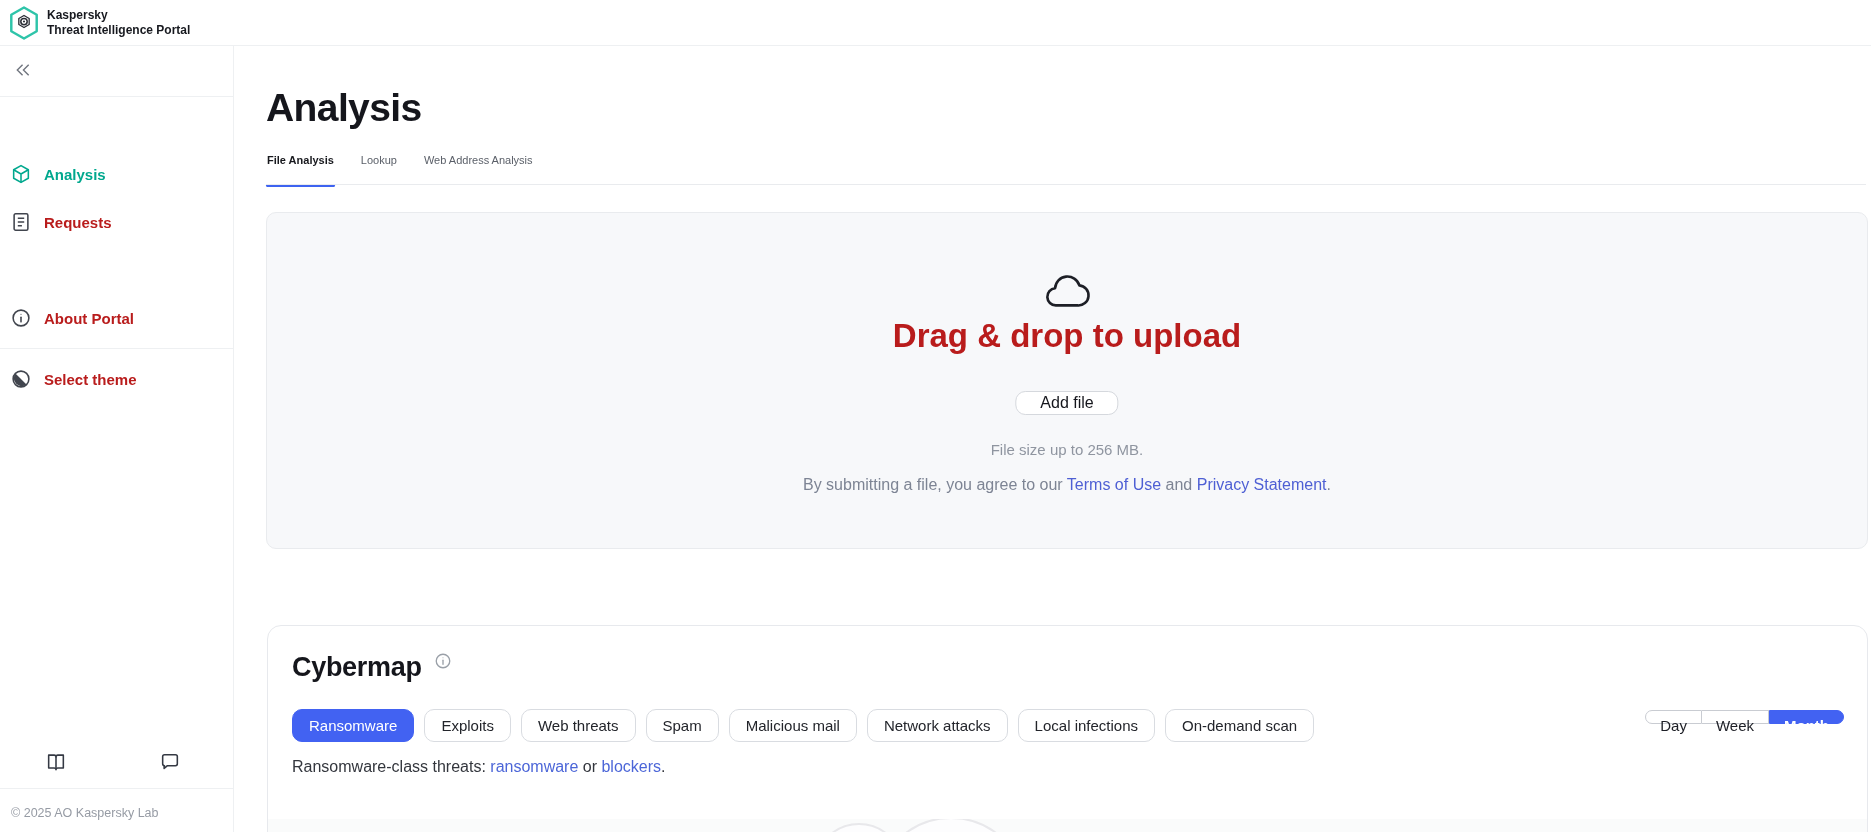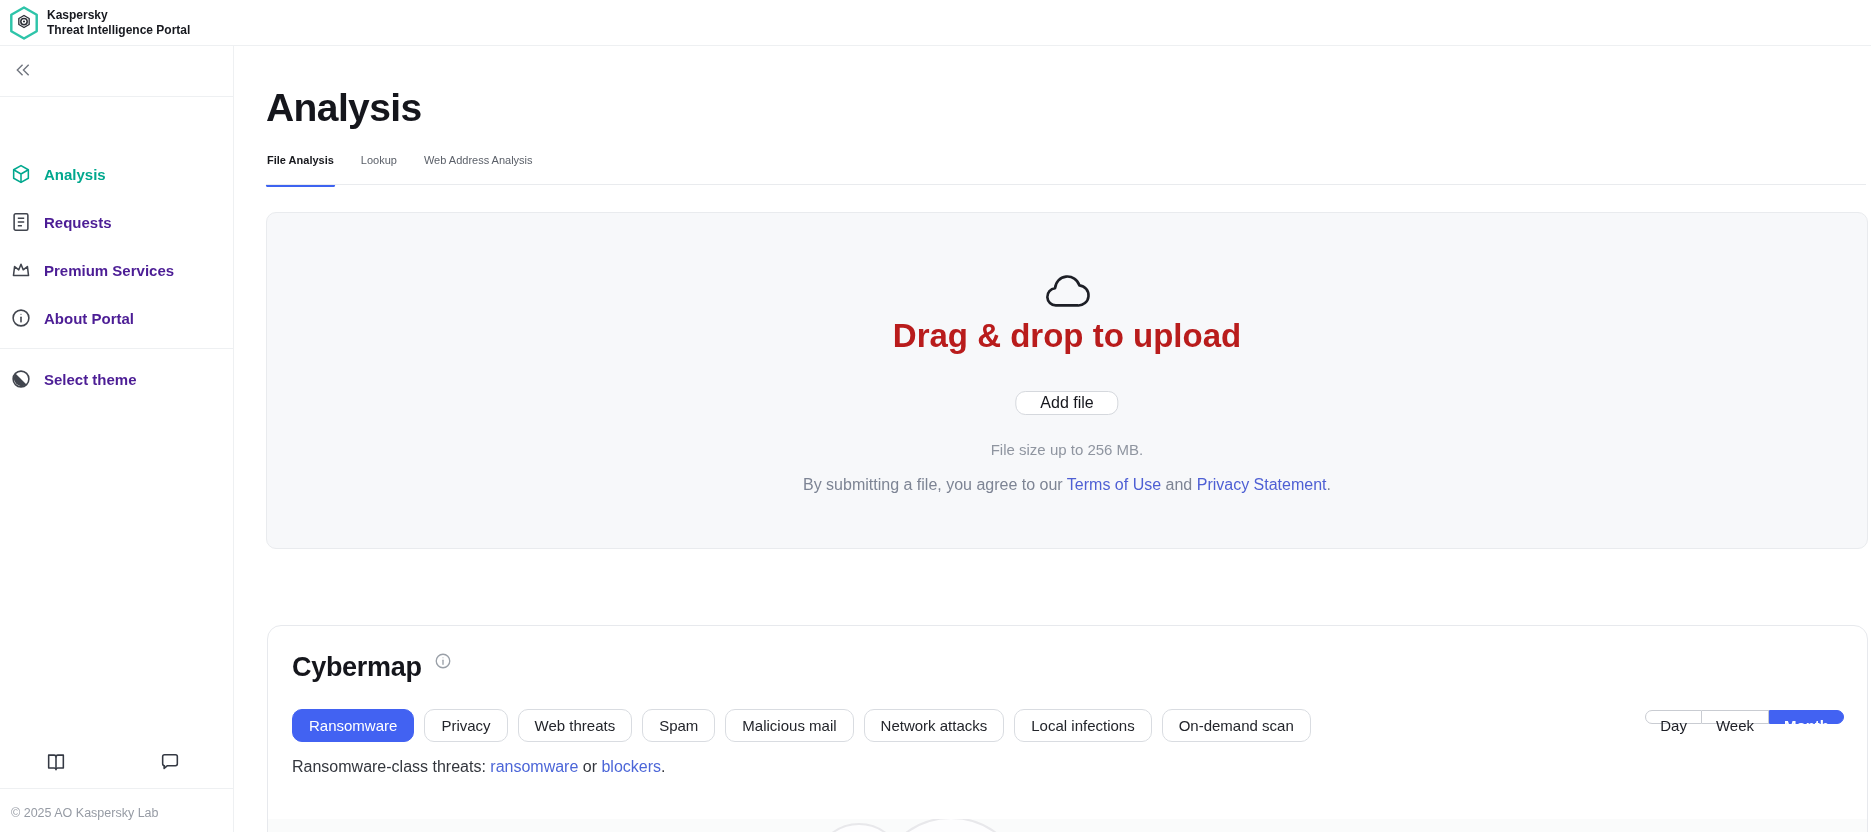--- a/index.html
+++ b/index.html
@@ -13,21 +13,21 @@
   .brand { display:flex; flex-direction:column; line-height:15px; }
   .brand div { font-weight:bold; font-size:12px; color:#17191f; }
 
   
   .sidebar { position:absolute; top:46px; left:0; bottom:0; width:234px; background:#fff;
     border-right:1px solid #eef0f2; }
   .collapse { position:absolute; top:12px; left:10px; width:26px; height:26px; border:0;
     background:transparent; color:#70757e; cursor:pointer; }
   .sb-div { position:absolute; left:0; right:0; border-top:1px solid #eef0f2; }
   .nav-item { position:absolute; left:0; width:100%; height:48px; display:flex; align-items:center;
-    gap:12px; padding-left:10px; font-size:15px; font-weight:600; color:#4c1d95; cursor:pointer; }
+    gap:12px; padding-left:10px; font-size:15px; font-weight:600; color:#b91c1c; cursor:pointer; }
   .nav-item .ico { width:22px; height:22px; display:flex; align-items:center; justify-content:center; }
   .nav-item svg { stroke:#41454e; }
   .nav-item.active { color:#00a88e; }
   .nav-item.active svg { stroke:#00a88e; }
   .icon-btn { position:absolute; width:24px; height:24px; background:transparent; border:0; cursor:pointer; }
   .icon-btn svg { stroke:#343943; }
   .copyright { position:absolute; left:11px; top:760px; font-size:12.5px; color:#969ba4; }
 
   
   .main { position:absolute; top:46px; left:234px; right:0; bottom:0; background:#fff; }
@@ -114,28 +114,20 @@
   <div class="nav-item" style="top:152px">
     <span class="ico">
       <svg width="22" height="22" viewBox="0 0 24 24" fill="none" stroke-width="1.7" stroke-linejoin="round">
         <rect x="4.5" y="3" width="15" height="18" rx="1.6"></rect>
           <path d="M8.5 8h7M8.5 12h7M8.5 16h4.5"></path>
       </svg>
     </span>
     <span>Requests</span>
   </div>
 
-  <div class="nav-item" style="top:200px">
-    <span class="ico">
-      <svg width="22" height="22" viewBox="0 0 24 24" fill="none" stroke-width="1.7" stroke-linejoin="round">
-        <path d="M3.8 18 5 8.2l4.6 3.6L12 5.8l2.4 6 4.6-3.6L20.2 18Z"></path>
-      </svg>
-    </span>
-    <span>Premium Services</span>
-  </div>
 
   <div class="nav-item" style="top:248px">
     <span class="ico">
       <svg width="22" height="22" viewBox="0 0 24 24" fill="none" stroke-width="1.7" stroke-linecap="round">
         <circle cx="12" cy="12" r="8.6"></circle>
           <path d="M12 11.2v5"></path>
           <circle cx="12" cy="7.9" r="0.6" fill="#41454e" stroke="none"></circle>
       </svg>
     </span>
     <span>About Portal</span>
@@ -200,21 +192,21 @@
       <span class="cyb-title">Cybermap</span>
       <svg width="18" height="18" viewBox="0 0 24 24" fill="none" stroke="#9aa0a8" stroke-width="1.8" stroke-linecap="round">
         <circle cx="12" cy="12" r="9"></circle>
           <path d="M12 11v5.4"></path>
           <circle cx="12" cy="7.6" r="0.7" fill="#9aa0a8" stroke="none"></circle>
       </svg>
     </div>
 
     <div class="chips">
       <button class="chip active">Ransomware</button>
-      <button class="chip">Privacy</button>
+      <button class="chip">Exploits</button>
       <button class="chip">Web threats</button>
       <button class="chip">Spam</button>
       <button class="chip">Malicious mail</button>
       <button class="chip">Network attacks</button>
       <button class="chip">Local infections</button>
       <button class="chip">On-demand scan</button>
     </div>
 
     <div class="period">
       <div class="seg">Day</div>

